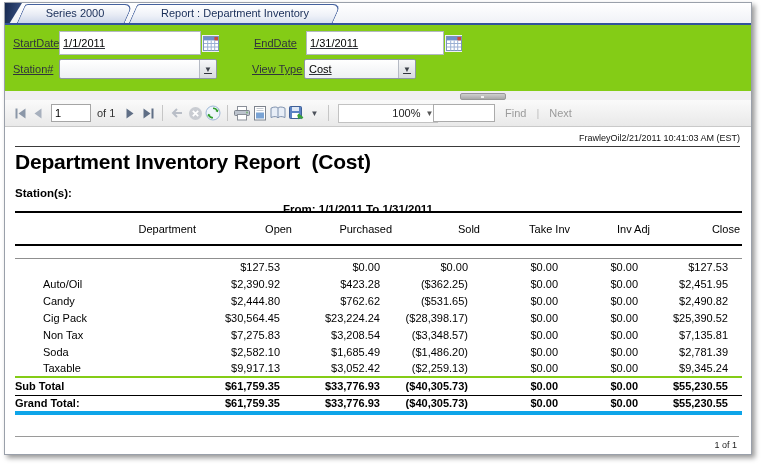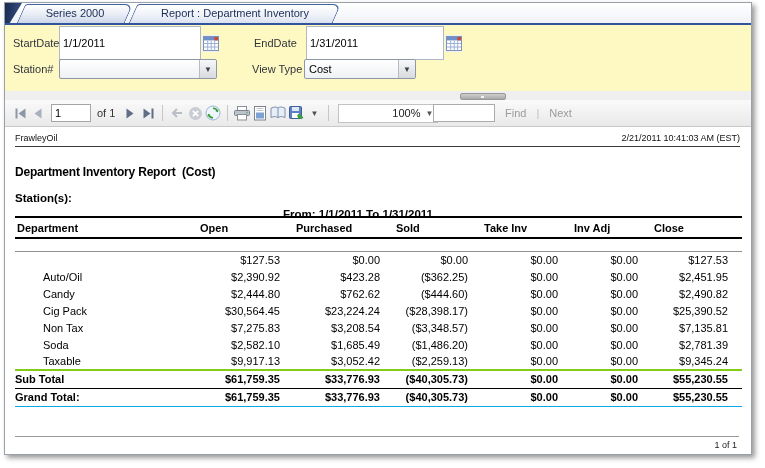--- a/index.html
+++ b/index.html
@@ -22,27 +22,27 @@
   .tab .tab-bg { position:absolute; inset:0;
          background:linear-gradient(#ffffff,#e7ebf4 55%,#ccd6ea);
          border:1px solid #44619e; border-bottom:none;
          border-radius:3px 8px 0 0; transform:skewX(-24deg); }
   .tab .tab-label { position:relative; padding:0 14px; }
   .tab1 { left:16px; width:108px; }
   .tab2 { left:128px; width:204px; }
   .tab.active .tab-bg { background:linear-gradient(#ffffff,#eef1f8 60%,#d9e1f0); }
 
   
-  .params { flex:0 0 66px; background:#fef9c3; padding:7px 8px 0 8px;
-            font-size:11px; color:#30343c; }
+  .params { flex:0 0 66px; background:#84cc16; padding:7px 8px 0 8px;
+            font-size:11px; color:#30343c;text-decoration:underline; }
   .prow { display:flex; align-items:center; height:22px; margin-bottom:4px; }
   .plabel { width:46px; flex:0 0 46px; }
   .plabel2 { width:52px; flex:0 0 52px; margin-left:35px; }
-  .textfield { width:142px; height:18px; border:1px solid #b2b8c2; background:#fff;
-               font-size:11px; padding:16px 3px; display:flex; align-items:center; color:#000; }
+  .textfield { width:142px; height:24px; border:1px solid #b2b8c2; background:#fff;
+               font-size:11px; padding:0 3px; display:flex; align-items:center; color:#000; }
   .textfield.end { width:138px; }
   .calbtn { width:17px; height:17px; margin-left:1px; display:flex; align-items:center;
             justify-content:center; background:#eef0f6; cursor:pointer; }
   .combo { display:flex; align-items:center; border:1px solid #8e97a5; border-radius:2px;
            background:linear-gradient(#ffffff,#eef0f3); height:20px; }
   .combo .combo-value { flex:1; padding:0 4px; font-size:11px; color:#000; }
   .combo .arrowbtn { width:17px; height:100%; border-left:1px solid #b5bac4;
            background:linear-gradient(#f7f8fa,#d7dade); display:flex; align-items:center;
            justify-content:center; font-size:8px; color:#3c414a; border-radius:0 2px 2px 0; }
   .combo.station { width:158px; }
@@ -72,42 +72,42 @@
   .zoom-combo .caret { font-size:8px; color:#555; padding-right:4px; }
   .find-group { position:absolute; left:428px; top:4px; display:flex; align-items:center; }
   .find-input { width:62px; height:18px; border:1px solid #ababab; background:#fff;
           font-size:11px; padding:0 3px; font-family:"Liberation Sans",sans-serif; }
   .find-link { color:#9b9b9b; margin-left:10px; cursor:pointer; }
   .find-bar { color:#c0c0c0; margin-left:10px; }
 
   
   .report { flex:1; background:#fff; position:relative; padding:6px 11px 0 10px;
             font-family:"Liberation Sans", sans-serif; overflow:hidden; }
-  .rpt-meta { display:flex; justify-content:space-between; font-size:9px; color:#111;
+  .rpt-meta { display:flex; justify-content:flex-end; font-size:9px; color:#111;
             padding-bottom:3px; border-bottom:1px solid #3a3a3a; }
-  .rpt-title { font-size:12px; font-weight:bold; color:#000; margin-top:18px;
+  .rpt-title { font-size:21px; font-weight:bold; color:#000; margin-top:3px;
             white-space:pre; letter-spacing:-0.2px; }
   .rpt-sub { position:relative; margin-top:13px; height:15px; font-size:11.5px; font-weight:bold; }
   .rpt-range { position:absolute; left:268px; top:16px; }
 
   table.rpt { width:727px; border-collapse:collapse; table-layout:fixed; margin-top:9px;
             font-size:11px; color:#000; }
   table.rpt th:nth-child(1){width:183px;} table.rpt th:nth-child(2){width:96px;}
   table.rpt th:nth-child(3){width:100px;} table.rpt th:nth-child(4){width:88px;}
   table.rpt th:nth-child(5){width:90px;margin-top:13px;}  table.rpt th:nth-child(6){width:80px;}
   table.rpt th:nth-child(7){width:90px;}
   table.rpt thead th { border-top:2px solid #000; border-bottom:2px solid #000;
-            font-weight:bold; text-align:left; height:21px; padding:1px 2px; }
+            font-weight:normal; text-align:right; height:33px; padding:1px 2px; }
   table.rpt td { height:17px; padding:1px 0; }
   table.rpt td.dept { text-align:left; padding-left:28px; }
   table.rpt td.num  { text-align:right; padding-right:14px; }
   table.rpt tr.spacer td { height:13px; border-bottom:1px solid #8f8f8f; }
   table.rpt tr.subtotal td { border-top:2px solid #84cc16; font-weight:bold; height:18px; }
   table.rpt tr.subtotal td.dept, table.rpt tr.grandtotal td.dept { padding-left:0; }
-  table.rpt tr.grandtotal td { border-top:1px solid #000; border-bottom:1px solid #0ea5e9;
+  table.rpt tr.grandtotal td { border-top:1px solid #000; border-bottom:4px solid #0ea5e9;
             font-weight:bold; height:18px; }
 
   .rpt-footer-line { position:absolute; left:10px; right:12px; bottom:17px;
             border-top:1px solid #9a9a9a; }
   .rpt-footer-page { position:absolute; right:14px; bottom:4px; font-size:9px; color:#222; }
 
   svg { display:block; }
 </style>
 </head>
 <body>
@@ -299,21 +299,21 @@
             <td class="num">$423.28</td>
             <td class="num">($362.25)</td>
             <td class="num">$0.00</td>
             <td class="num">$0.00</td>
             <td class="num">$2,451.95</td>
           </tr>
           <tr class="normal">
             <td class="dept">Candy</td>
             <td class="num">$2,444.80</td>
             <td class="num">$762.62</td>
-            <td class="num">($444.60)</td>
+            <td class="num">($531.65)</td>
             <td class="num">$0.00</td>
             <td class="num">$0.00</td>
             <td class="num">$2,490.82</td>
           </tr>
           <tr class="normal">
             <td class="dept">Cig Pack</td>
             <td class="num">$30,564.45</td>
             <td class="num">$23,224.24</td>
             <td class="num">($28,398.17)</td>
             <td class="num">$0.00</td>

